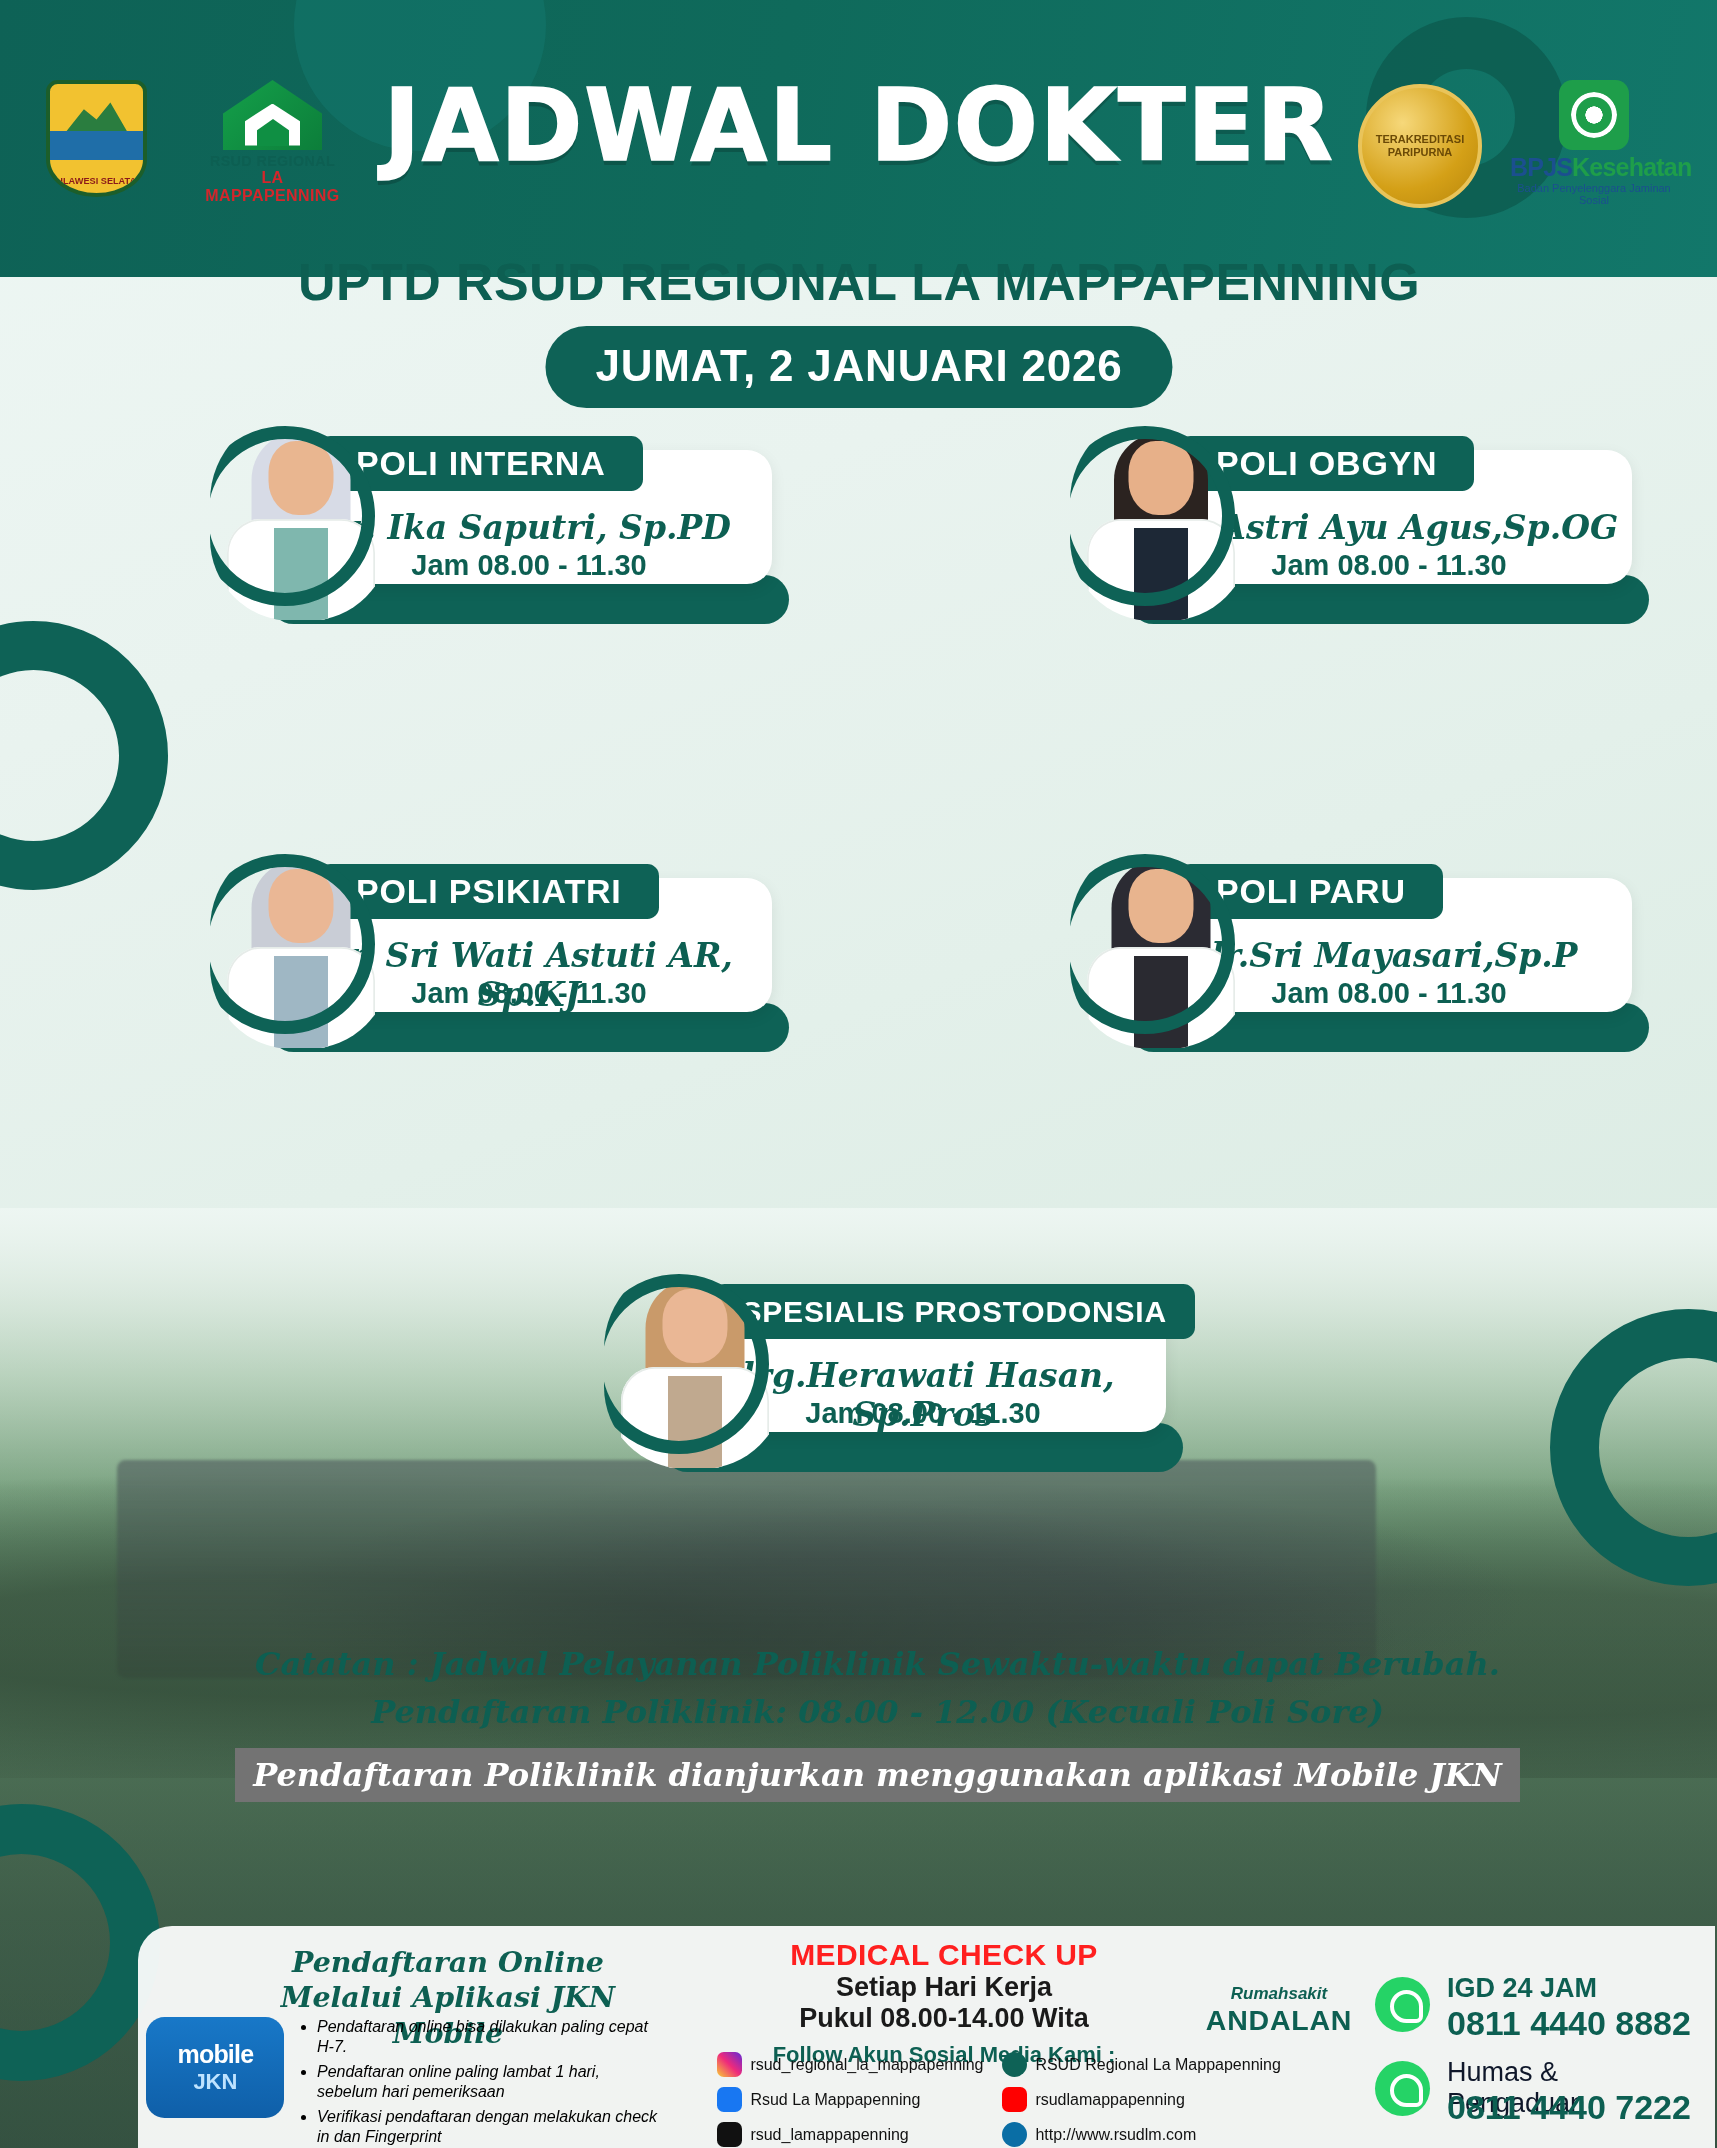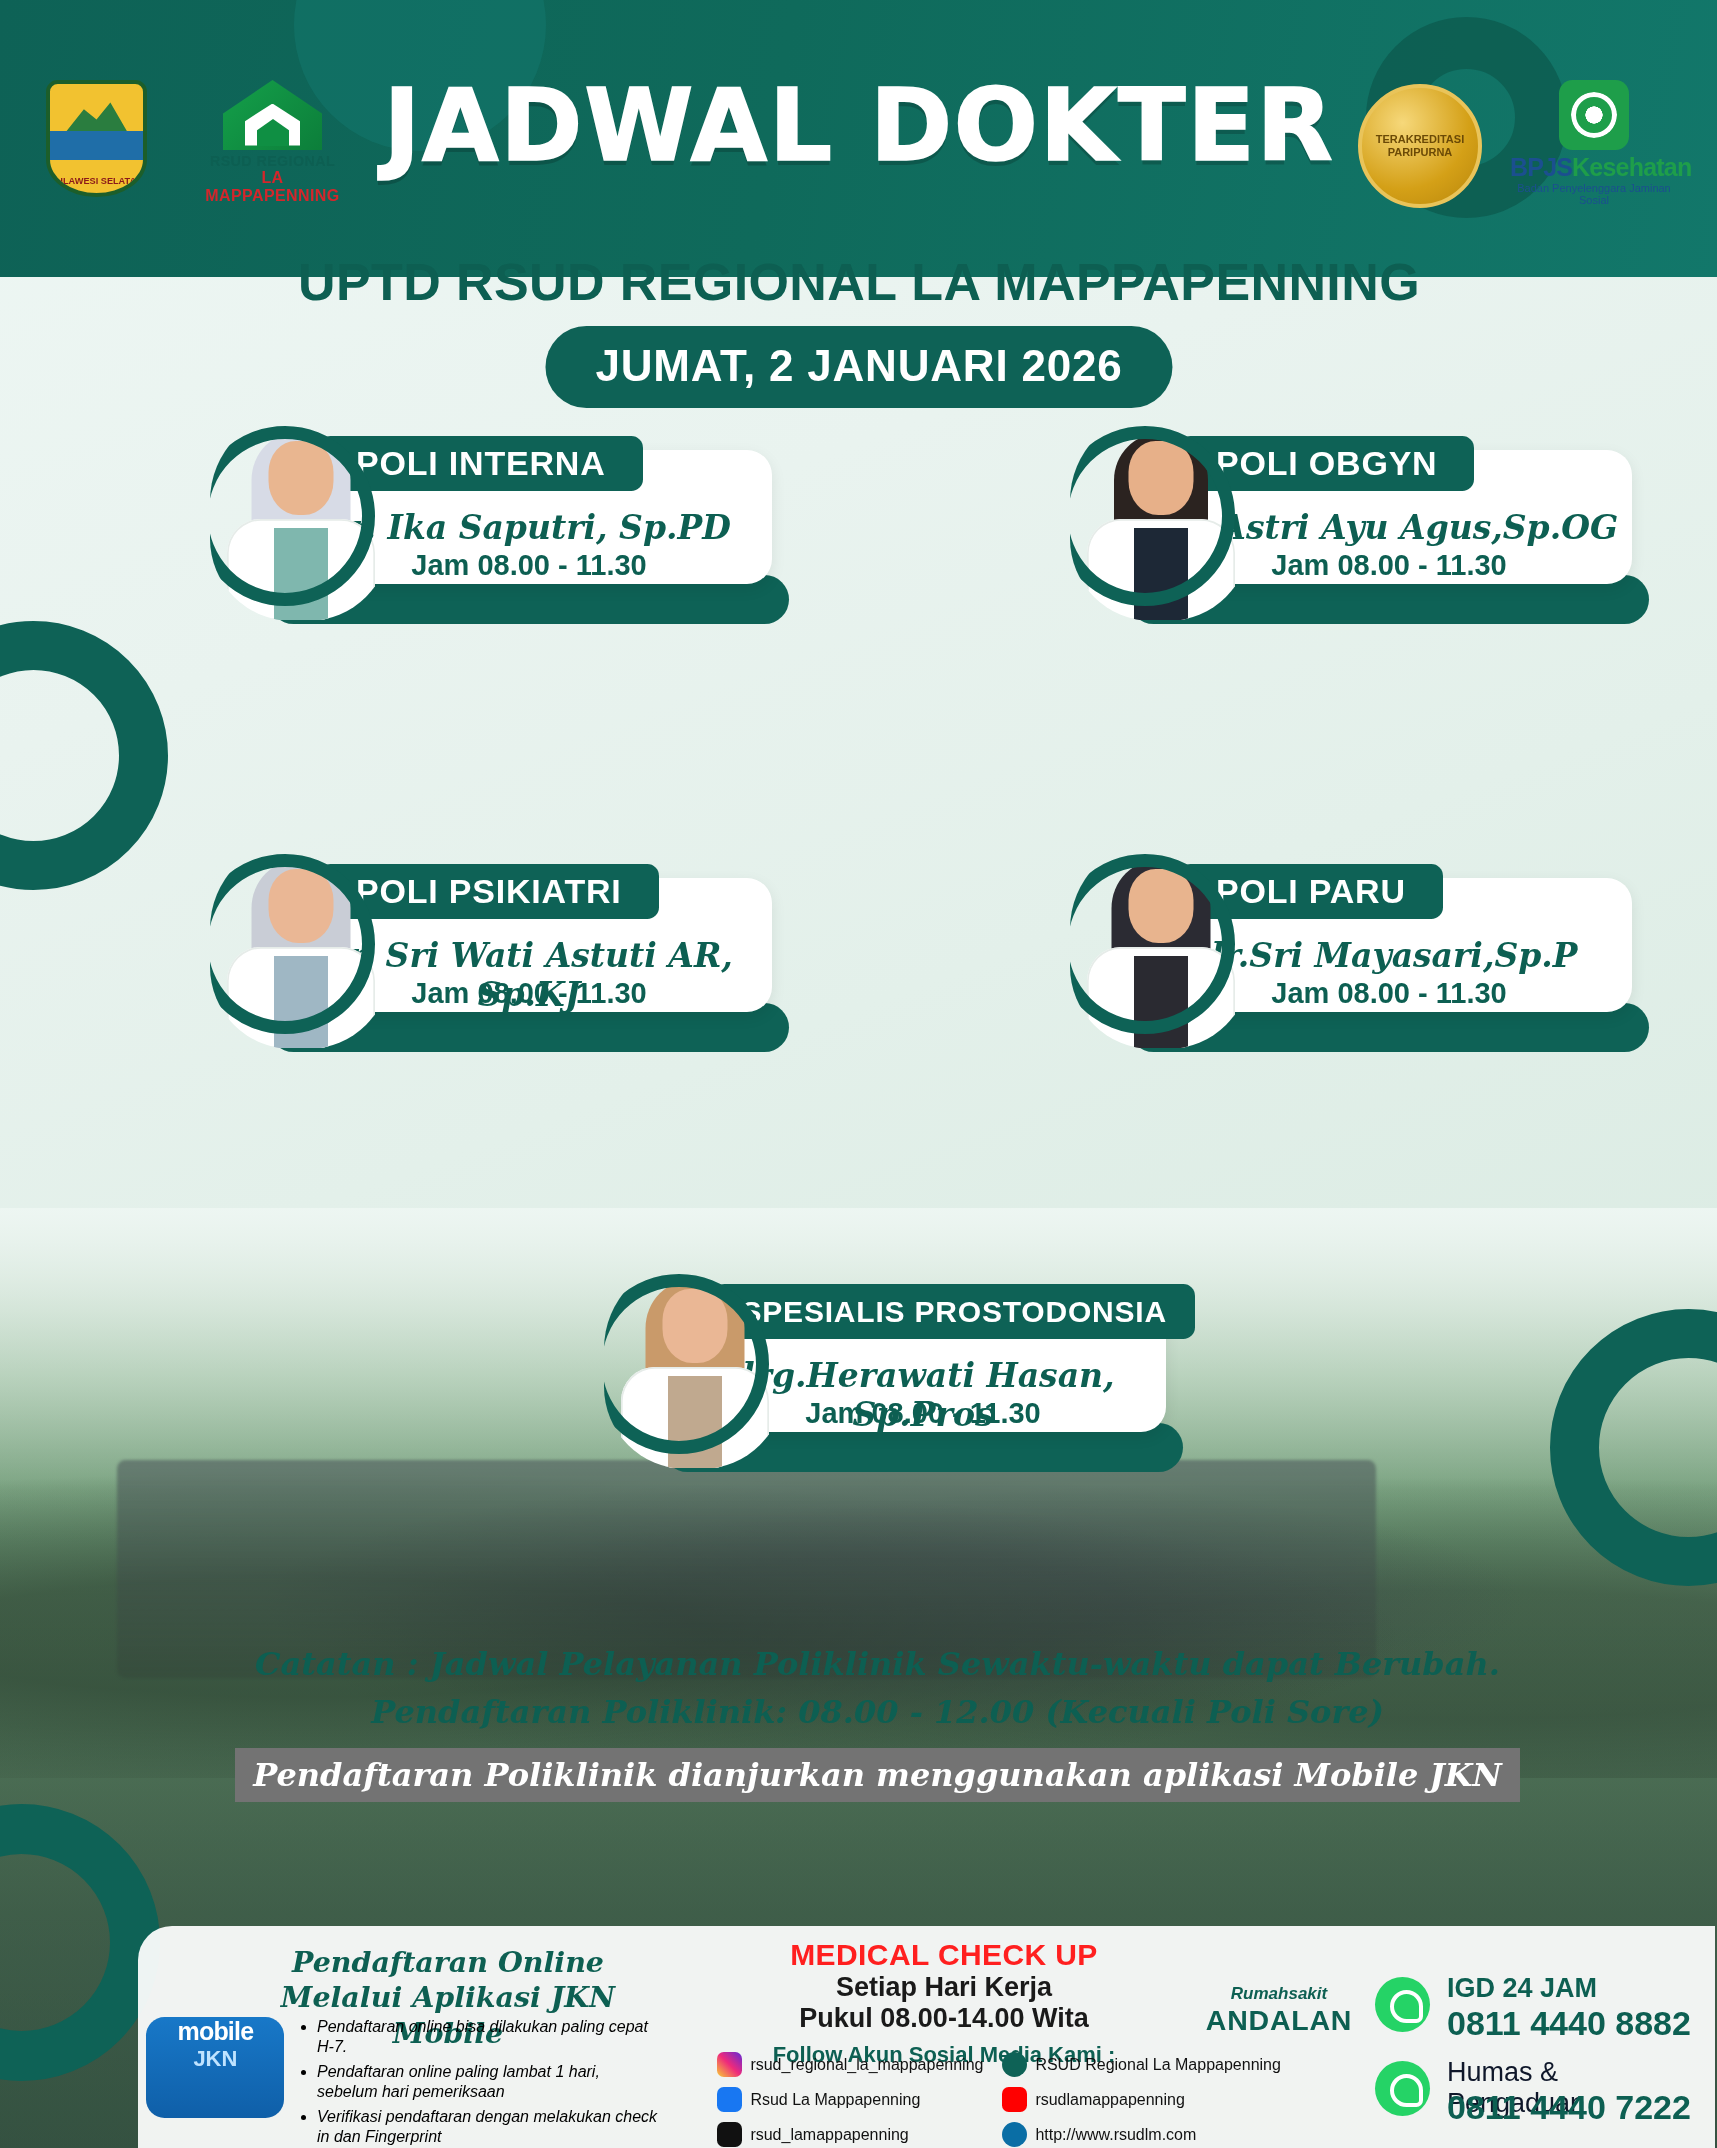--- a/index.html
+++ b/index.html
@@ -217,21 +217,21 @@
     border-radius: 34px 0 0 0;
   }
   .f-col1 { position: absolute; left: 92px; top: 18.5px; width: 436px; }
   .f-col1 .t {
     text-align: center; font-size: 28.5px; font-weight: 800; font-style: italic; color: #0d5f52;
     line-height: 1.25; font-family: "DejaVu Serif", serif;
   }
   .jkn-logo {
     position: absolute; left: 8.4px; top: 91px; width: 138px; height: 101px;
     background: linear-gradient(180deg,#1878c8,#0f5fa8); border-radius: 18.5px;
-    color: #fff; display:flex; align-items:center; flex-direction:column;
+    color: #fff; display:flex; align-items:center; justify-content:center; flex-direction:column;
   }
   .jkn-logo .m1 { font-size: 25px; font-weight: 800; letter-spacing:-0.8px; }
   .jkn-logo .m2 { font-size: 22px; font-weight: 900; color:#bfe3ff; }
   .bullets { position: absolute; left: 164px; top: 91px; width: 361px; }
   .bullets li { font-size: 16px; color: #000000; font-style: italic; margin-bottom: 5px; line-height: 1.25; list-style: disc; margin-left: 15px;}
 
   .f-col2 { position: absolute; left: 571px; top: 11.7px; width: 470px; text-align: center; }
   .f-col2 .mcu { font-size: 30px; font-weight: 900; color: #ff1f1f; letter-spacing: 0.4px; }
   .f-col2 .d1 { font-size: 27px; font-weight: 800; color: #1a1a1a; }
   .f-col2 .d2 { font-size: 27px; font-weight: 800; color: #1a1a1a; }

